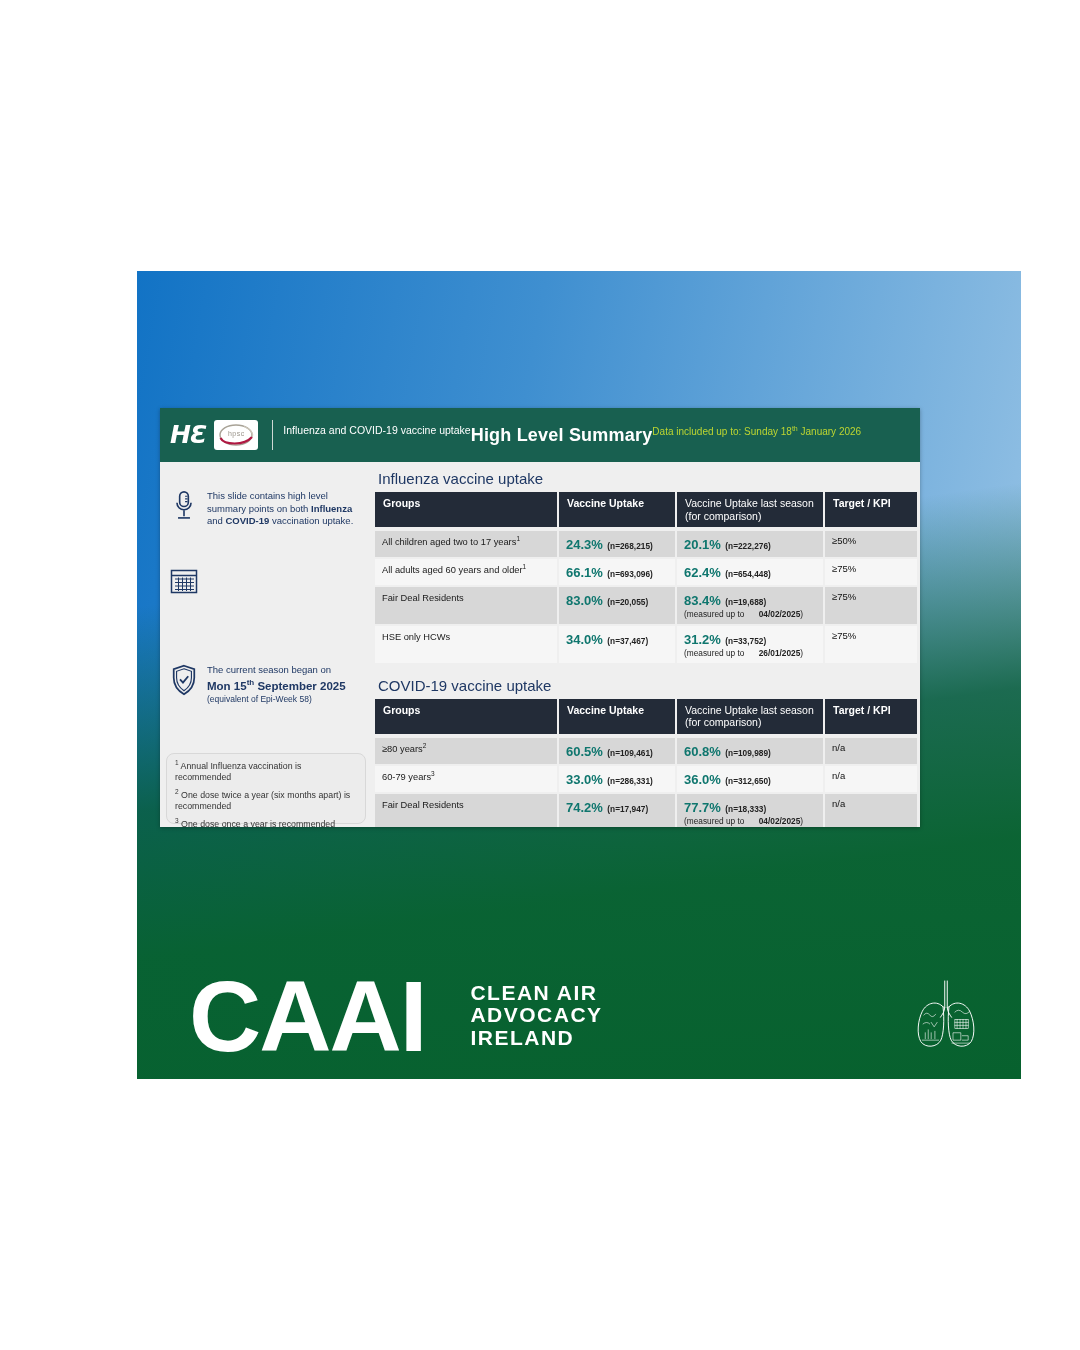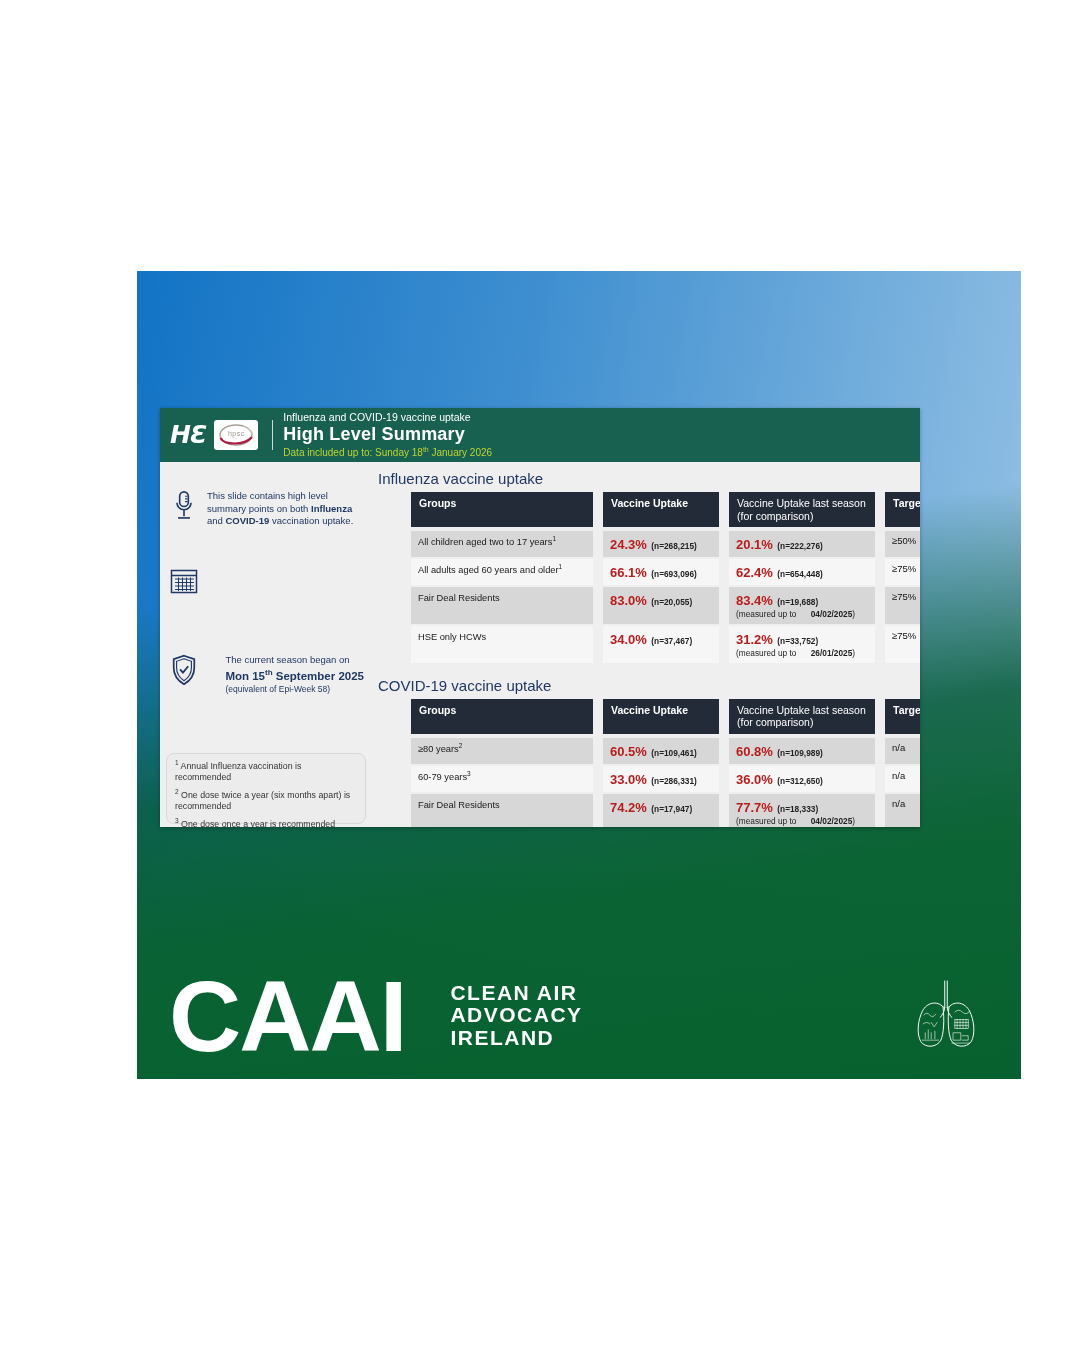--- a/index.html
+++ b/index.html
@@ -27,21 +27,21 @@
     margin:0 8px 2px 2px; font-family:"DejaVu Sans", sans-serif;
   }
   .hpsc-badge{
     width:44px; height:30px; background:#fff; border-radius:3px; position:relative; flex:0 0 auto;
   }
   .hpsc-badge svg{position:absolute; inset:0;}
   .hpsc-badge .hpsc-txt{
     position:absolute; left:0; right:0; top:10px; text-align:center; font-size:7px; color:#9a948a; letter-spacing:.5px;
   }
   .hdr-divider{width:1px; height:30px; background:#cfd8d4; margin:0 10px 0 14px;}
-  .hdr-titles{display:flex; flex-direction:column; line-height:1.15;}
+  .hdr-titles{display:flex; line-height:1.15;}
   .hdr-super{color:#ffffff; font-size:10.5px;}
   .hdr-main{color:#ffffff; font-size:18px; font-weight:bold; letter-spacing:.2px; margin:1px 0;}
   .hdr-note{color:#bcd531; font-size:10px; margin-top:1px;}
   .hdr-note sup{font-size:7px;}
   
   .slide-body{display:flex; height:365px;}
   .sidebar{position:relative; width:210px; flex:0 0 auto; color:#1f3864;}
   .note{position:absolute; left:8px; display:flex; gap:7px; width:196px;}
   .note .nicon{flex:0 0 32px; display:flex; justify-content:center;}
   .note .ntext{font-size:9.5px; line-height:1.32;}
@@ -51,37 +51,37 @@
   .fnbox{
     position:absolute; left:6px; right:4px; top:291px; bottom:3px;
     background:#ececec; border:1px solid #d8d8d8; border-radius:8px; padding:5px 8px; box-sizing:border-box;
   }
   .fnote{font-size:8.8px; color:#333333; line-height:1.25; margin-bottom:5px;}
   .fnote sup{font-size:6.5px;}
   .main{flex:1; padding:6px 5px 0 5px; box-sizing:border-box;}
   .sec-title{font-size:15px; color:#1f3864; margin:2px 0 5px 3px;}
   
   .vtable{width:540px;}
-  .trow{display:grid; grid-template-columns:182px 116px 146px 92px; column-gap:10px; margin-bottom:2px;margin-left:36px;}
+  .trow{display:grid; grid-template-columns:182px 116px 146px 92px; column-gap:2px; margin-bottom:2px;}
   .thead{margin-bottom:4px;}
   .thead .cell{background:#232b38; color:#ffffff; font-size:10.5px; font-weight:bold; padding:5px 8px; line-height:1.2;}
   .thead .cell.normal{font-weight:normal;}
   .r-dark .cell{background:#d7d7d7;}
   .r-light .cell{background:#f6f6f6;}
   .cell{padding:4px 7px; box-sizing:border-box;}
   .c-group{font-size:9.3px; color:#1a1a1a; line-height:1.3;}
   .c-group sup{font-size:6.5px;}
-  .pct{font-size:13px; font-weight:bold; color:#b91c1c;}
+  .pct{font-size:13px; font-weight:bold; color:#0f766e;}
   .nval{font-size:8.3px; color:#222;font-weight:bold;}
   .measured{font-size:8.3px; color:#222; line-height:1.3;}
   .measured b{font-weight:bold;padding-left:12px;}
   .c-target{font-size:9.5px; color:#111;}
   .flu-table{margin-bottom:14px;}
   
-  .brand{position:absolute; left:32px; top:708px; display:flex; align-items:flex-start; gap:9px; color:#ffffff;}
+  .brand{position:absolute; left:52px; top:708px; display:flex; align-items:flex-start; gap:9px; color:#ffffff;}
   .caai{font-size:100px; font-weight:bold; line-height:.75; letter-spacing:-2px;}
   .brand-lines{display:flex; flex-direction:column; margin-top:3px;}
   .brand-line{font-size:21px; font-weight:bold; letter-spacing:1.5px; line-height:1.07;margin-left:36px;}
   .lungs{position:absolute; right:38px; top:702px;}
   .lungs svg{display:block;}
 </style>
 </head>
 <body>
 
 <div class="card">
@@ -129,21 +129,21 @@
               <rect x="1.5" y="1.5" width="25" height="22"></rect>
               <path d="M1.5,6.5 H26.5"></path>
               <g stroke-width="1">
                 <path d="M5,10 H24 M5,13.5 H24 M5,17 H24 M5,20.5 H24"></path>
                 <path d="M8.5,8.5 V22 M12.5,8.5 V22 M16.5,8.5 V22 M20.5,8.5 V22"></path>
               </g>
             </svg>
           </div>
         </div>
 
-        <div class="note" style="top:192px;justify-content:space-between;">
+        <div class="note" style="top:202px;">
           <div class="nicon">
             <svg width="28" height="32" viewBox="0 0 24 28" fill="none" stroke="#1f3864" stroke-width="1.5">
               <path d="M12,1.5 L21,4.5 V12 C21,19.5 17,23.5 12,26.5 C7,23.5 3,19.5 3,12 V4.5 Z"></path>
               <path d="M12,4.2 L18.5,6.4 V12 C18.5,17.6 15.6,20.9 12,23.4 C8.4,20.9 5.5,17.6 5.5,12 V6.4 Z" stroke-width="1"></path>
               <path d="M8.5,13.5 l2.6,2.8 l4.6,-5.6" stroke-width="1.6"></path>
             </svg>
           </div>
           <div class="ntext"><span>The current season began on</span><span class="big-date" style="font-size:11.5px;"><span>Mon 15</span><sup>th</sup><span> September 2025</span></span><span class="sub">(equivalent of Epi-Week 58)</span></div>
         </div>
 

